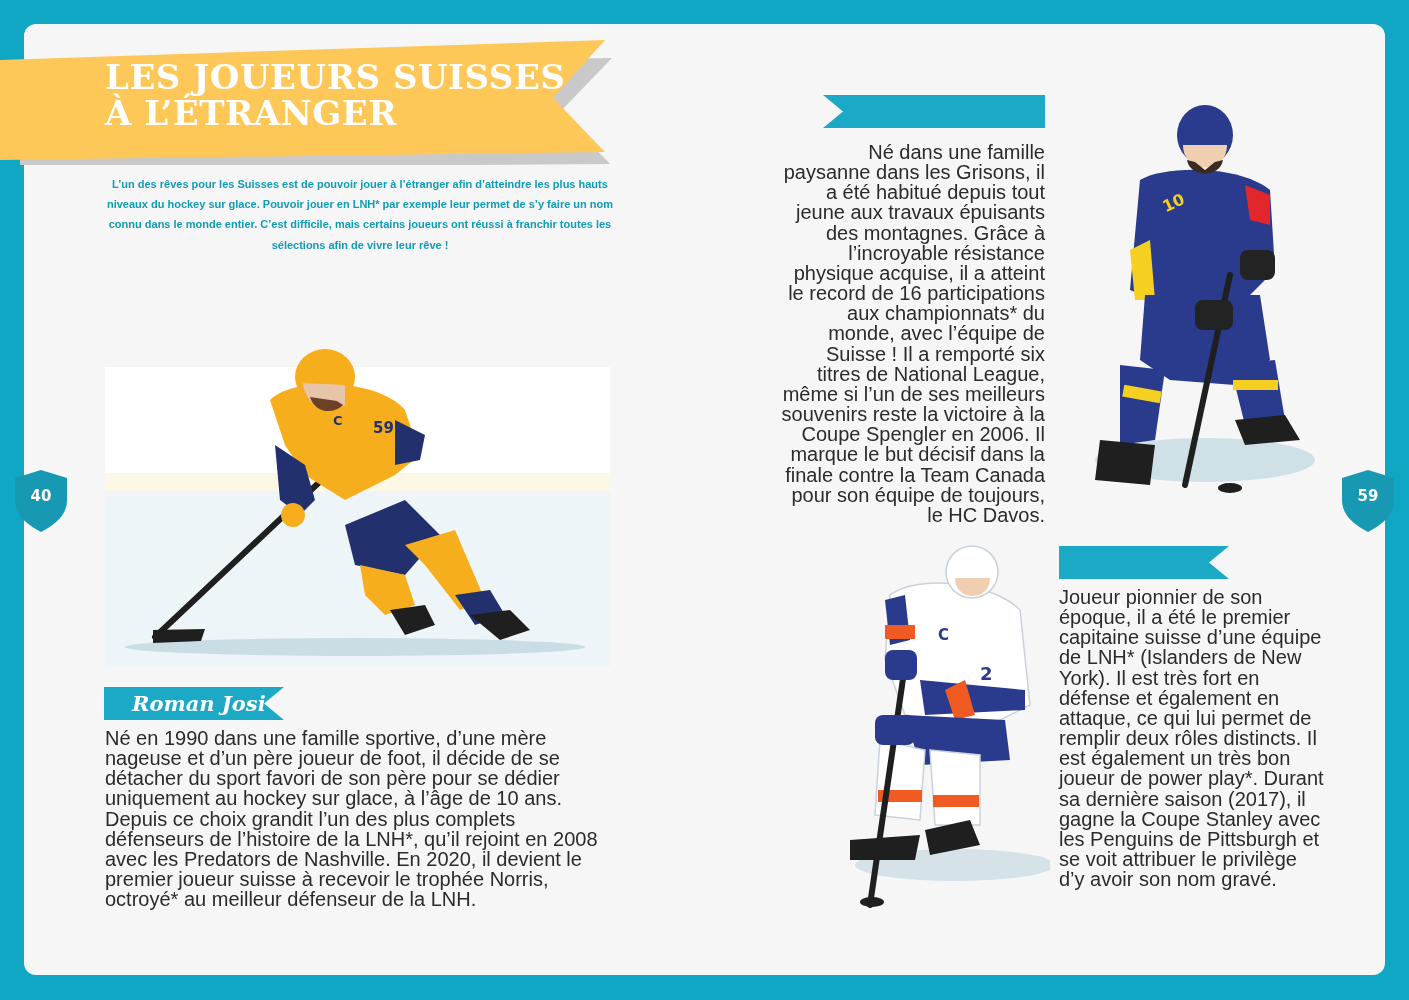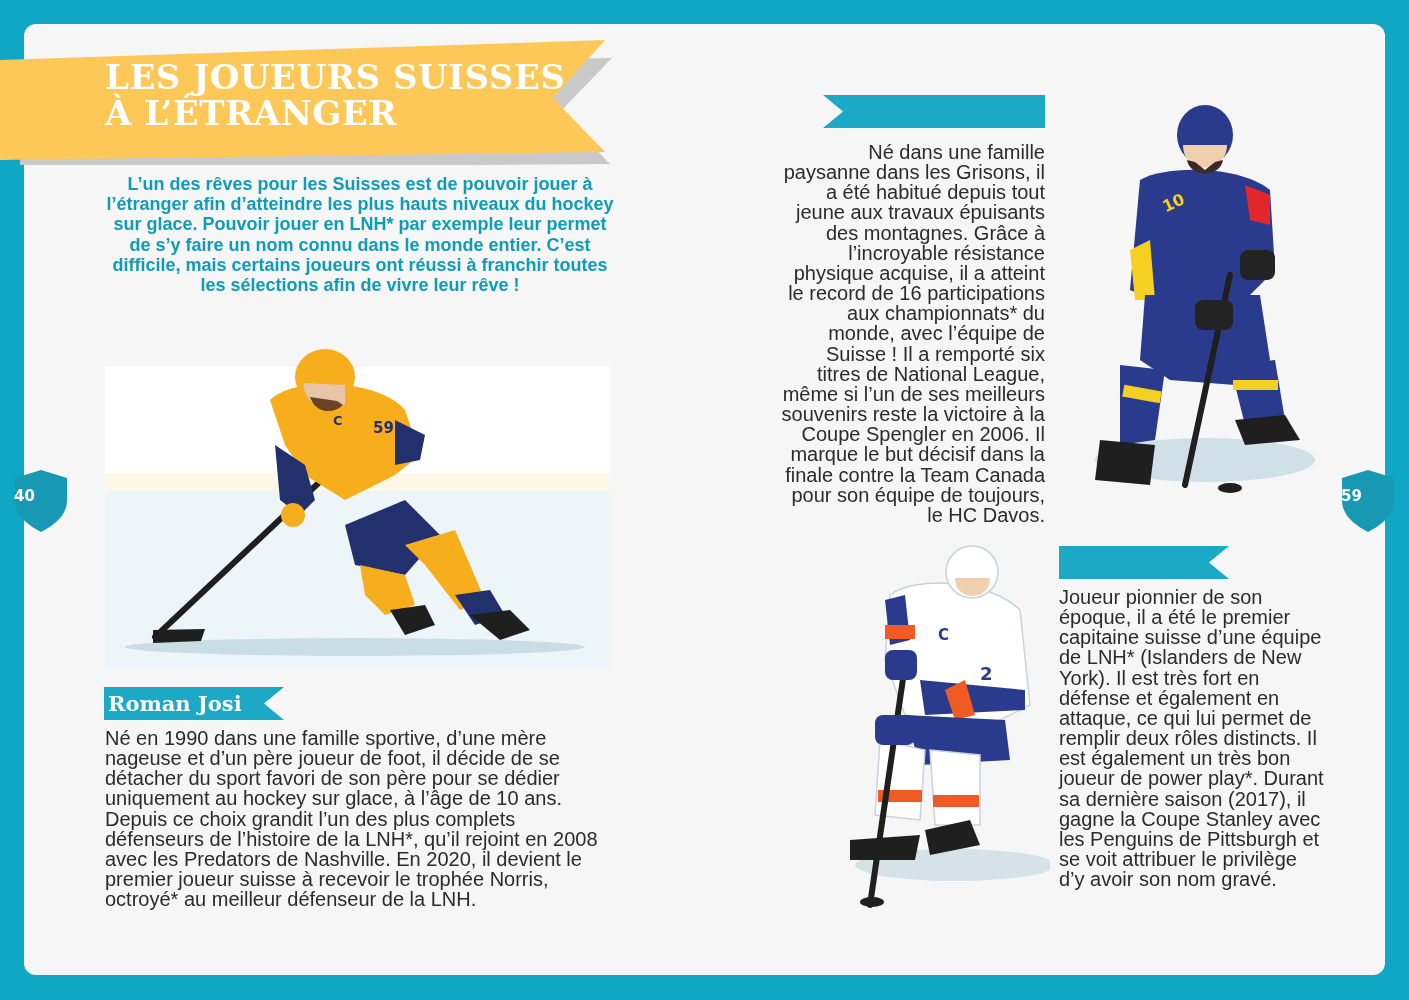--- a/index.html
+++ b/index.html
@@ -1,29 +1,29 @@
 <!DOCTYPE html>
 <html><head>
 <meta charset="utf-8">
 <style>
   html,body{margin:0;padding:0;}
   body{width:1409px;height:1000px;background:#0fa7c4;position:relative;overflow:hidden;font-family:"DejaVu Sans","Liberation Sans",sans-serif;}
   .card{position:absolute;left:24px;top:24px;width:1361px;height:951px;background:#f7f6f6;border-radius:12px;}
   .banner{position:absolute;left:0;top:40px;width:615px;height:125px;}
   .banner svg{position:absolute;left:0;top:0;}
   .banner-title{position:absolute;left:105px;top:60px;margin:0;color:#fff;font-family:"DejaVu Serif","Liberation Serif",serif;font-weight:900;font-size:33px;line-height:36px;letter-spacing:0.5px;transform:scaleX(1.03);transform-origin:left;}
-  .intro{position:absolute;left:104px;top:174px;width:512px;color:#0f9cb6;font-family:"Liberation Sans",sans-serif;font-weight:700;font-size:18px;line-height:20.2px;text-align:center;margin:0;}
+  .intro{position:absolute;left:104px;top:174px;width:512px;color:#0f9cb6;font-family:"Liberation Sans",sans-serif;font-weight:700;font-size:11px;line-height:20.2px;text-align:center;margin:0;}
   .ribbon{position:absolute;height:33px;}
   .ribbon svg{position:absolute;left:0;top:0;}
   .ribbon-label{position:absolute;top:0;line-height:33px;color:#fff;font-family:"DejaVu Serif","Liberation Serif",serif;font-weight:900;font-size:21px;white-space:nowrap;}
   .bio{position:absolute;margin:0;color:#2b2b2b;font-family:"Liberation Sans",sans-serif;font-size:20px;line-height:20.15px;}
   .bio-right{text-align:right;}
   .shield{position:absolute;width:54px;height:62px;}
   .shield svg{position:absolute;left:0;top:0;}
-  .shield-num{position:absolute;left:0;top:17px;width:54px;color:#fff;font-family:"DejaVu Sans","Liberation Sans",sans-serif;font-weight:700;font-size:15px;}
+  .shield-num{position:absolute;left:0;top:17px;width:54px;text-align:center;color:#fff;font-family:"DejaVu Sans","Liberation Sans",sans-serif;font-weight:700;font-size:15px;}
   .illus{position:absolute;}
 </style>
 </head>
 <body>
 
 <div class="card"></div>
 
 <div class="banner">
   <svg width="615" height="125" viewBox="0 0 615 125">
     <polygon points="20,26 612,18 560,72 610,124 20,128" fill="#c9c9c9"></polygon>
@@ -73,21 +73,21 @@
     <ellipse cx="220" cy="52" rx="30" ry="28" fill="#f6ae1c"></ellipse>
     <path d="M198 58 C200 80 220 90 240 80 L240 60 Z" fill="#e8c4a8"></path>
     <path d="M205 72 C210 88 228 90 238 80 L232 76 Z" fill="#6b4226"></path>
   </svg>
 </div>
 
 <div class="ribbon" style="left:104px;top:687px;width:180px;">
   <svg width="180" height="33" viewBox="0 0 180 33">
     <polygon points="0,0 180,0 160,16.5 180,33 0,33" fill="#1ba9c6"></polygon>
   </svg>
-  <span class="ribbon-label" style="left:4px;">Roman Josi</span>
+  <span class="ribbon-label" style="left:28px;font-style:italic;">Roman Josi</span>
 </div>
 <p class="bio" style="left:105px;top:728px;width:500px;">Né en 1990 dans une famille sportive, d’une mère nageuse et d’un père joueur de foot, il décide de se détacher du sport favori de son père pour se dédier uniquement au hockey sur glace, à l’âge de 10 ans. Depuis ce choix grandit l’un des plus complets défenseurs de l’histoire de la LNH*, qu’il rejoint en 2008 avec les Predators de Nashville. En 2020, il devient le premier joueur suisse à recevoir le trophée Norris, octroyé* au meilleur défenseur de la LNH.</p>
 
 <div class="ribbon" style="left:823px;top:95px;width:222px;">
   <svg width="222" height="33" viewBox="0 0 222 33">
     <polygon points="0,0 222,0 222,33 0,33 20,16.5" fill="#1ba9c6"></polygon>
   </svg>
 </div>
 <p class="bio bio-right" style="left:780px;top:142px;width:265px;">Né dans une famille paysanne dans les Grisons, il a été habitué depuis tout jeune aux travaux épuisants des montagnes. Grâce à l’incroyable résistance physique acquise, il a atteint le record de 16 participations aux championnats* du monde, avec l’équipe de Suisse ! Il a remporté six titres de National League, même si l’un de ses meilleurs souvenirs reste la victoire à la Coupe Spengler en 2006. Il marque le but décisif dans la finale contre la Team Canada pour son équipe de toujours, le HC Davos.</p>
 

